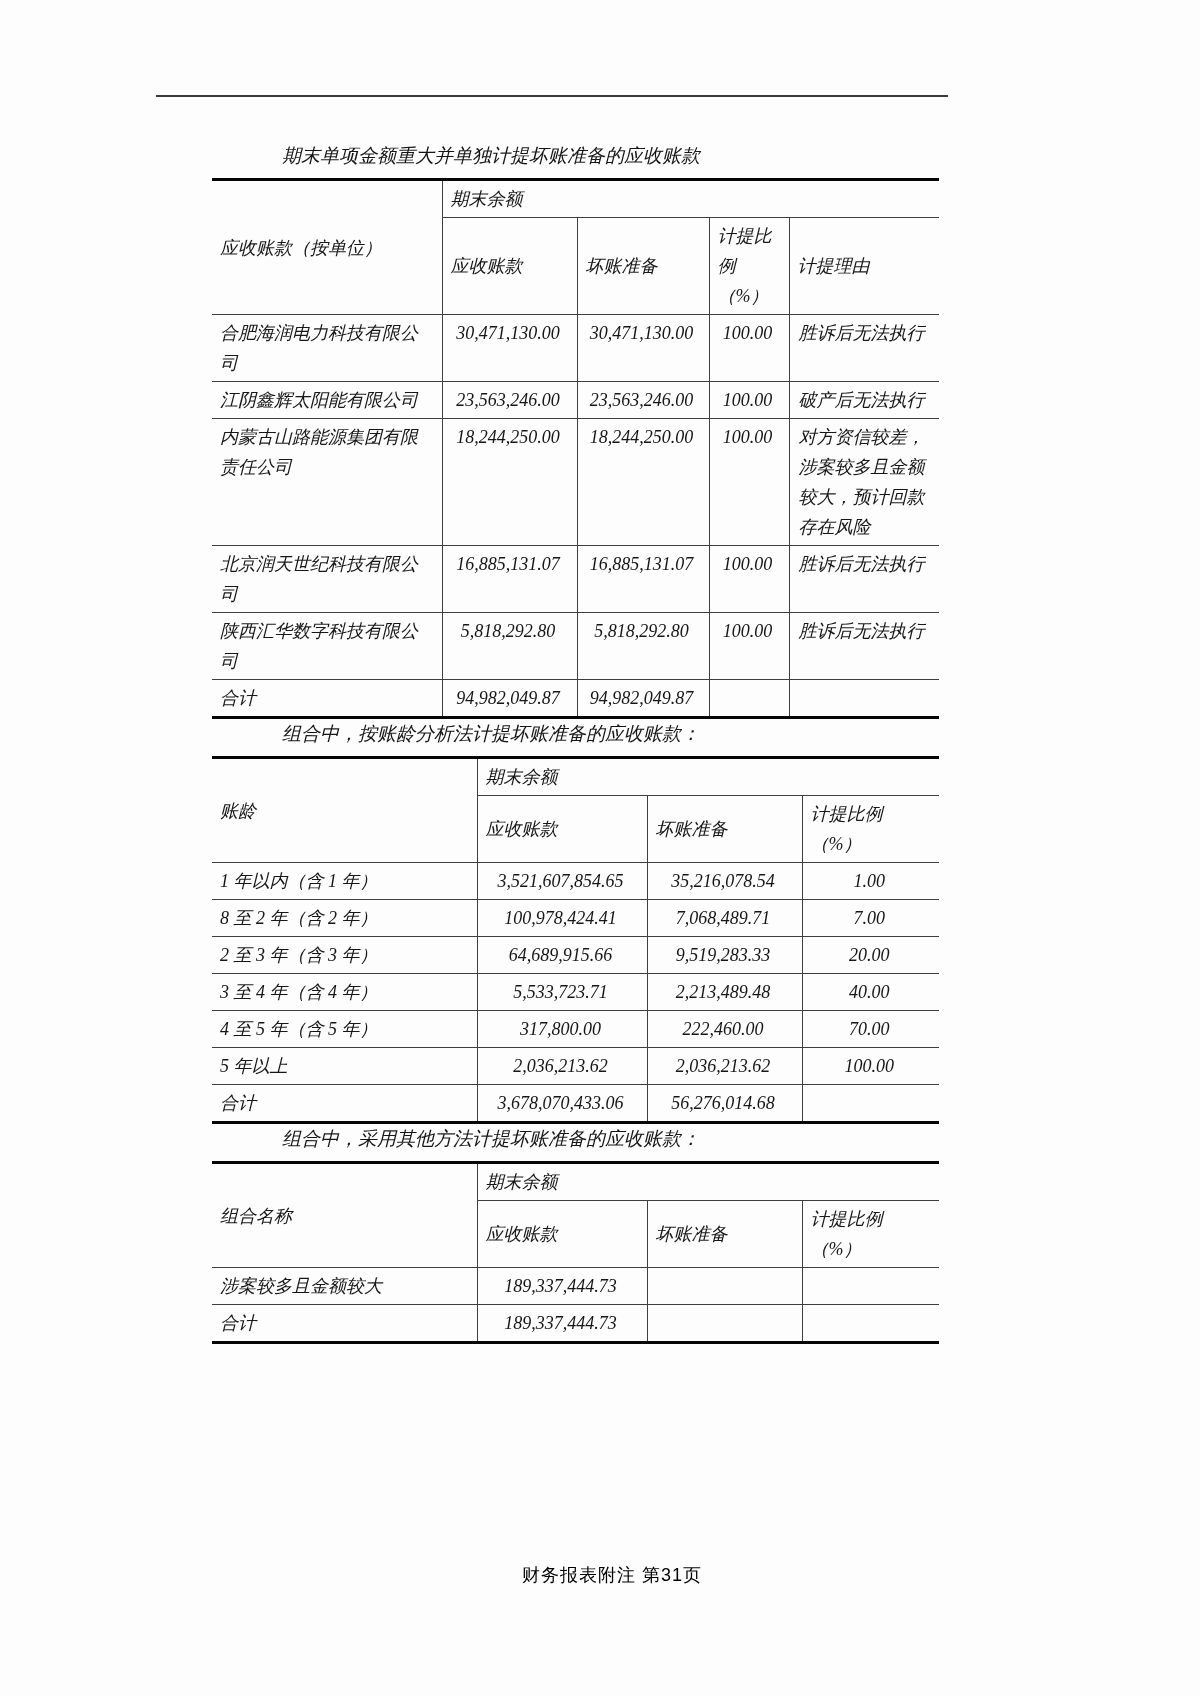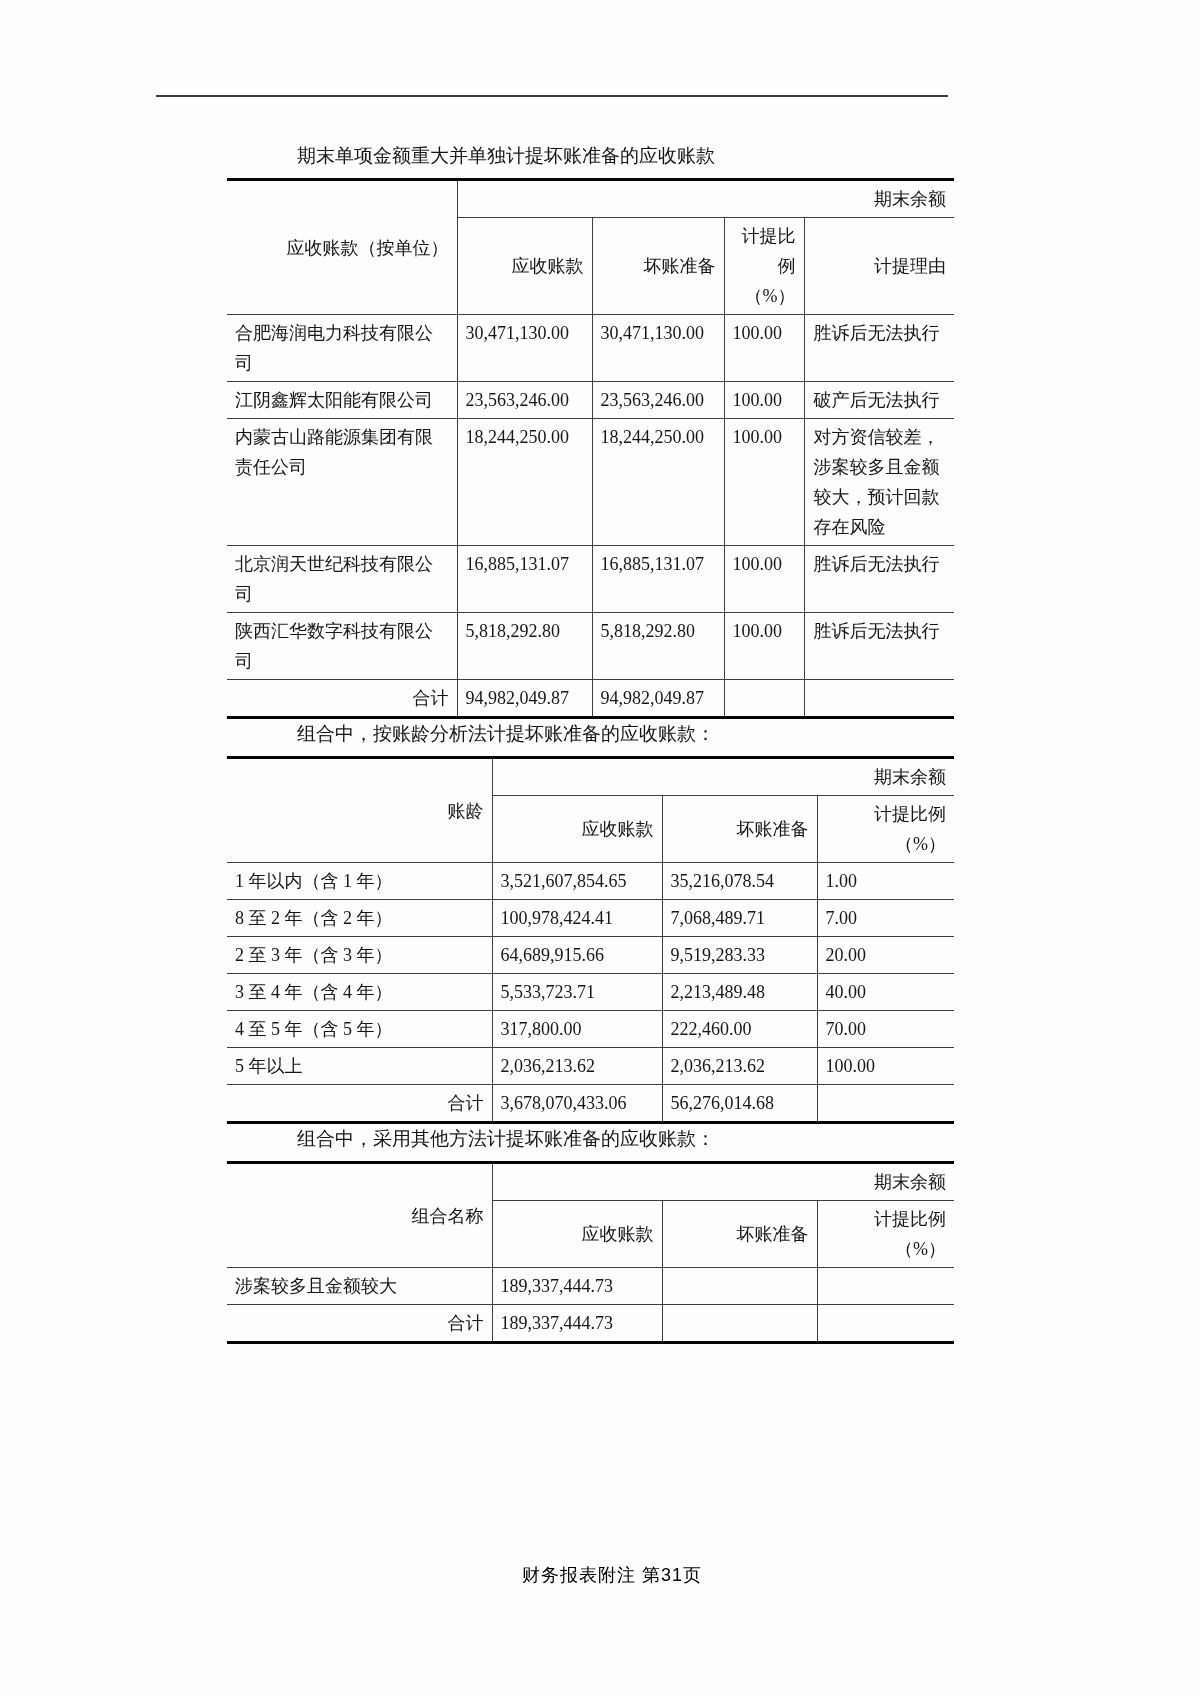--- a/index.html
+++ b/index.html
@@ -17,23 +17,24 @@
   .top-rule {
     position: absolute;
     left: 156px;
     top: 95px;
     width: 792px;
     height: 0;
     border-top: 2px solid #3a3a3a;
   }
   .content {
     position: absolute;
-    left: 227px;
+    left: 212px;
     top: 141px;
     width: 727px;
+    font-style: italic;
   }
   .section + .section { }
   .tbl-title {
     font-size: 19px;
     line-height: 30px;
     padding-left: 70px;
     margin: 0 0 7px 0;
     white-space: nowrap;
   }
   table.fin {
@@ -47,22 +48,22 @@
   table.fin td {
     border-left: 1px solid #3f3f3f;
     border-bottom: 1px solid #3f3f3f;
     padding: 3px 8px;
     line-height: 30px;
     vertical-align: middle;
     word-break: break-word;
     overflow: hidden;
   }
   table.fin td.nfl { border-left: none; }
-  .hc { text-align: right; }
-  .num { text-align: left; padding-right: 11px !important; }
+  .hc { text-align: left; }
+  .num { text-align: center; padding-right: 11px !important; }
   tr.data td { vertical-align: top; }
   .name { padding-left: 8px !important; }
   .reason { padding-left: 9px !important; padding-right: 6px !important; }
   .page-footer {
     position: absolute;
     left: 12px;
     top: 1563px;
     width: 1200px;
     text-align: center;
     font-size: 18px;

